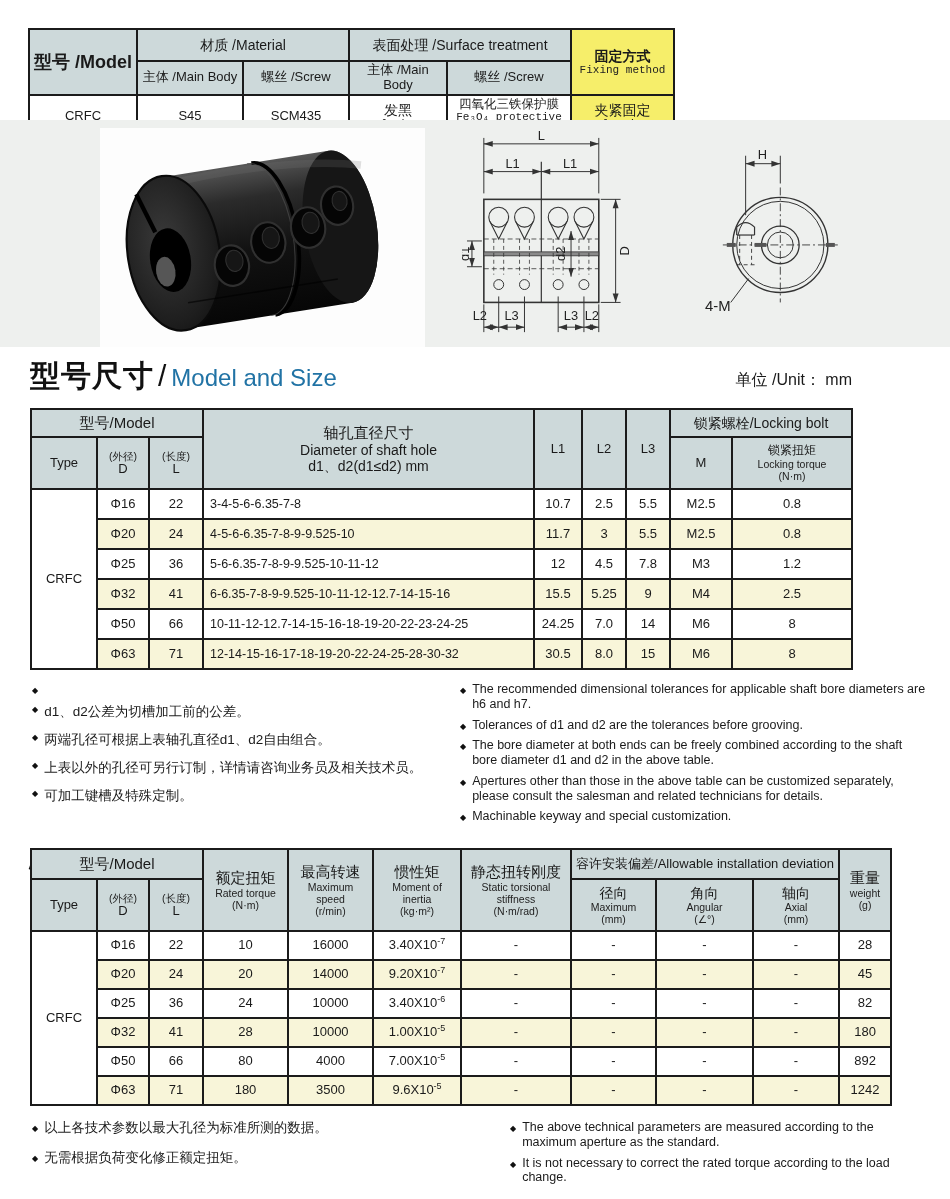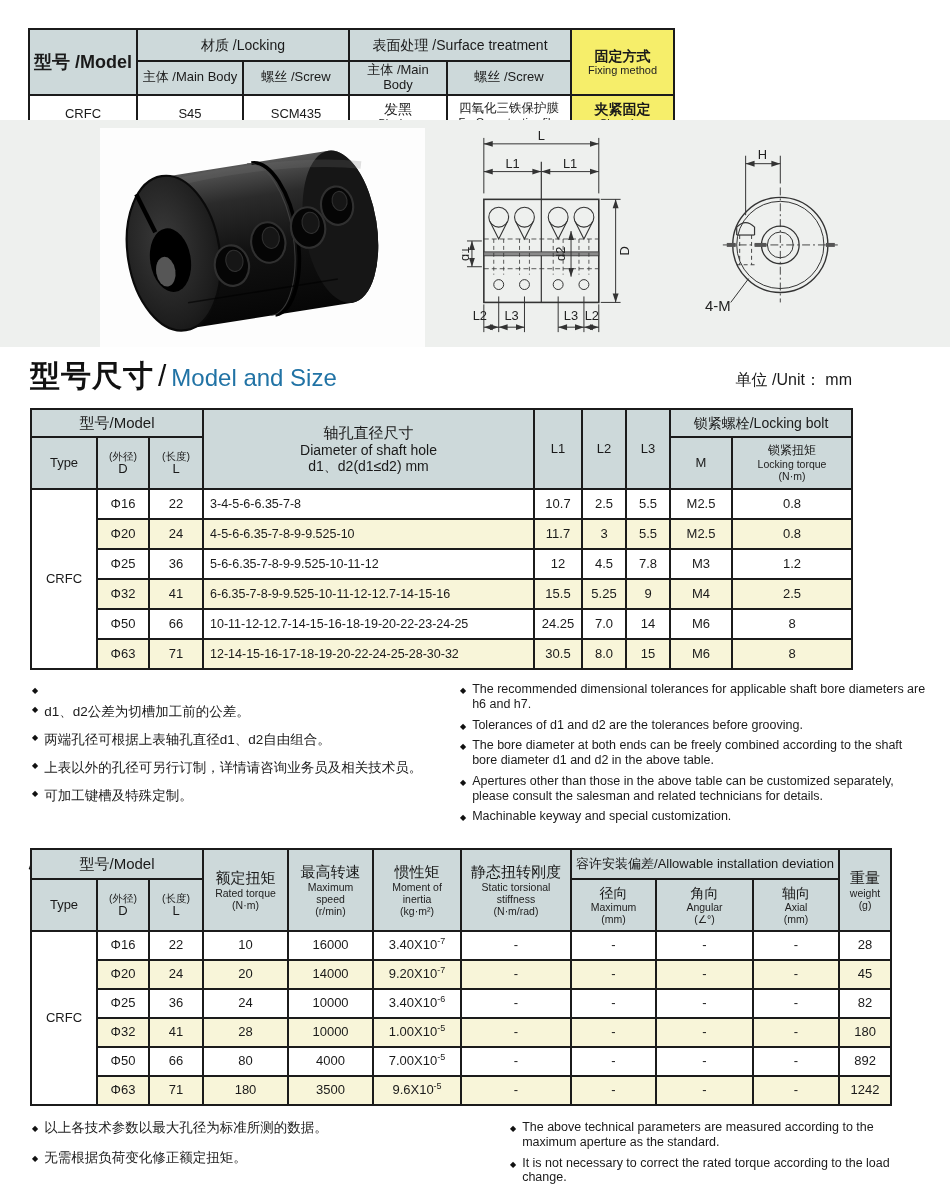--- a/index.html
+++ b/index.html
@@ -7,21 +7,21 @@
   .page { position:relative; width:950px; height:1199px; background:#ffffff; overflow:hidden; }
 
   
   table.spec { border-collapse:collapse; table-layout:fixed; }
   table.spec td { border:2px solid #1b1b1b; text-align:center; vertical-align:middle; padding:1px 3px; line-height:1.15; }
   .hdr  { background:#cdd9da; }
   .cream{ background:#f8f5d9; }
   .ylw  { background:#f6ee6a;margin-left:12px; }
   .zh15 { font-size:15px; }
   .zh14 { font-size:14px; }
-  .en11 { font-size:11px; color:#222; }
+  .en11 { font-size:11px; color:#222;font-family:Liberation Mono, monospace; }
   .en10 { font-size:10.5px; color:#222; }
   .num  { font-size:13px; }
   .bore-cell { text-align:left !important; padding-left:6px !important; font-size:12.5px; }
   sup.e { font-size:9px; vertical-align:super; line-height:0; }
 
   
   #top-table { position:absolute; left:28px; top:28px; width:645px; }
   #top-table .big { font-size:18px; font-weight:bold; }
   #top-table .sub { font-size:13px;margin-left:9px; }
 
@@ -68,21 +68,21 @@
         <col style="width:108px">
         <col style="width:106px">
         <col style="width:106px">
         <col style="width:98px">
         <col style="width:124px">
         <col style="width:103px">
       </colgroup>
     <tbody>
         <tr style="height:32px">
       <td rowspan="2" class="hdr big">型号 /Model</td>
-      <td colspan="2" class="hdr zh14">材质 /Locking</td>
+      <td colspan="2" class="hdr zh14">材质 /Material</td>
       <td colspan="2" class="hdr zh14">表面处理 /Surface treatment</td>
       <td rowspan="2" class="ylw">
         <div class="zh14" style="font-weight:bold">固定方式</div>
         <div class="en11">Fixing method</div>
       </td>
     </tr>
     <tr style="height:22px">
       <td class="hdr sub">主体 /Main Body</td>
       <td class="hdr sub">螺丝 /Screw</td>
       <td class="hdr sub">主体 /Main Body</td>
@@ -94,21 +94,21 @@
       <td class="num">SCM435</td>
       <td>
         <div class="zh14">发黑</div>
         <div class="en11">Blacken</div>
       </td>
       <td>
         <div style="font-size:12.5px">四氧化三铁保护膜</div>
         <div class="en11">Fe₃O₄ protective film</div>
       </td>
       <td class="ylw">
-        <div class="zh14" style="font-weight:bold">夹紧固定</div>
+        <div class="zh14" style="font-weight:normal">夹紧固定</div>
         <div class="en11">Clamping</div>
       </td>
     </tr>
   </tbody>
     </table>
 
   <div id="band">
 
     <div id="photo-box">
       <svg width="325" height="219" viewBox="0 0 300 205">

